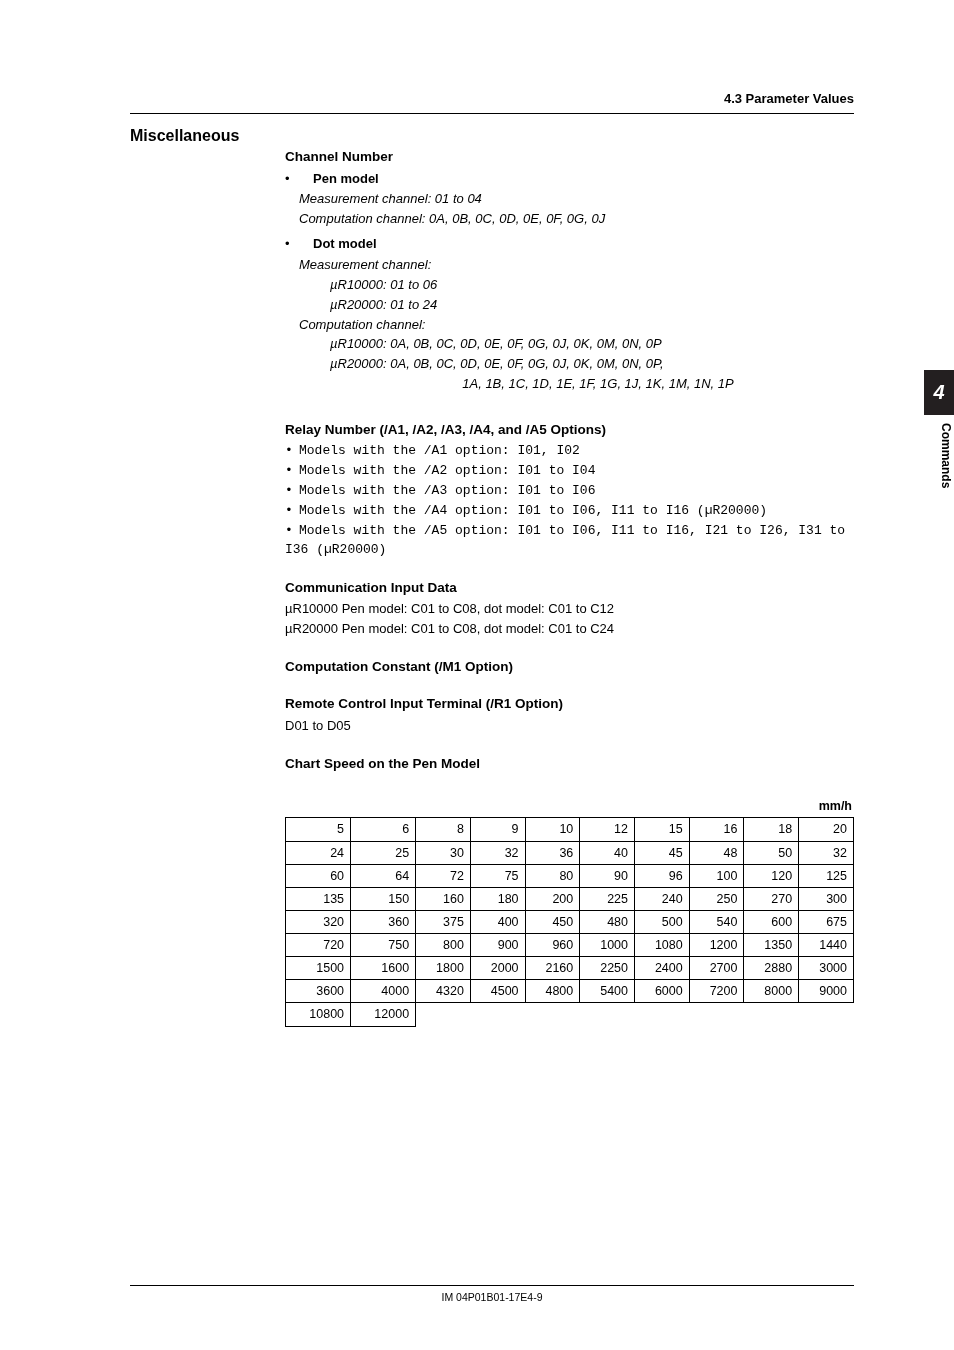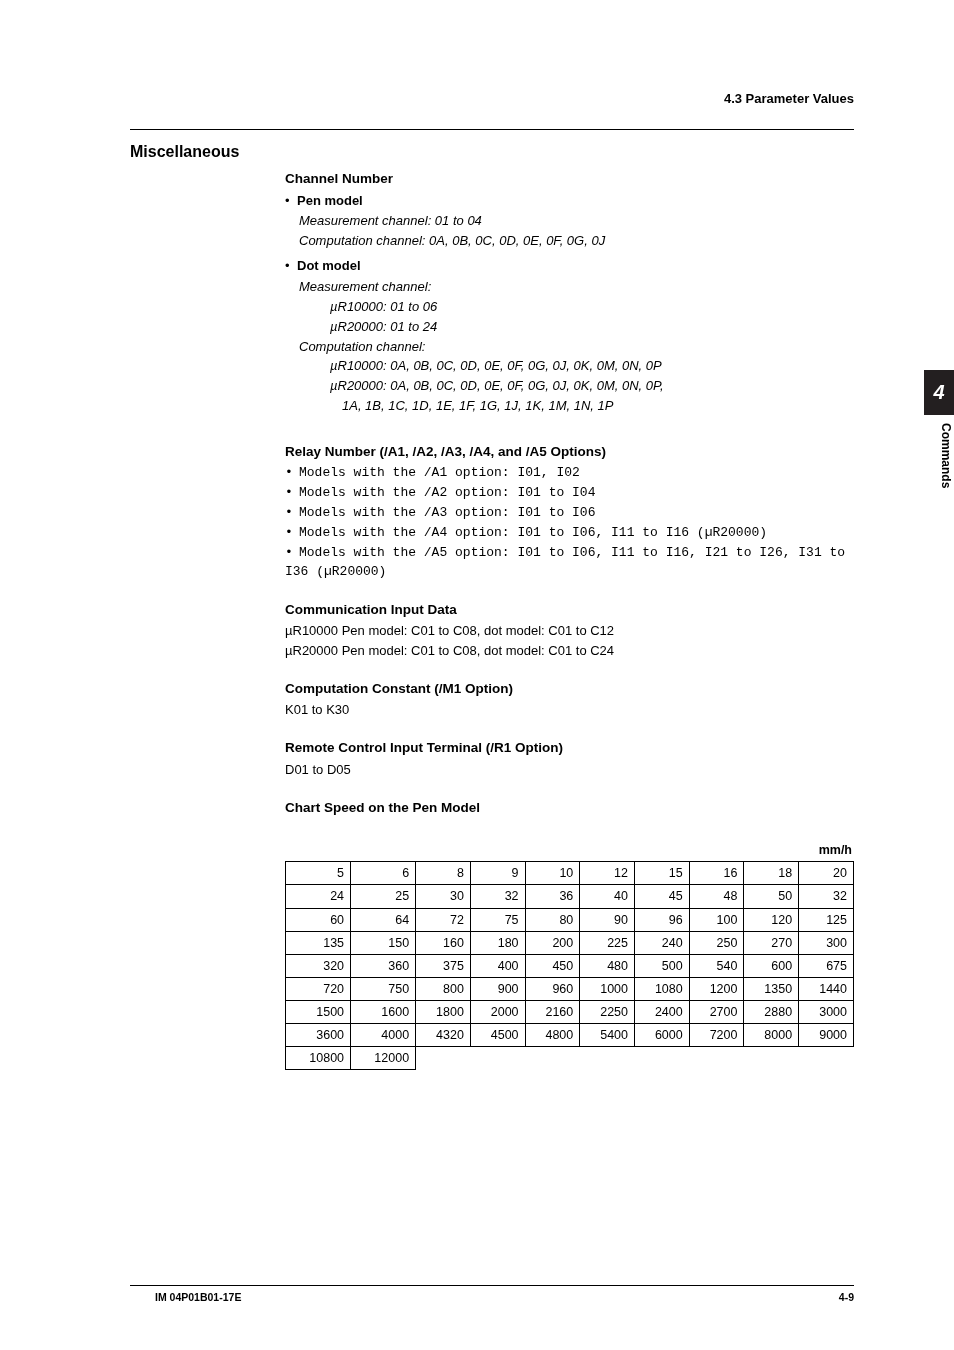--- a/index.html
+++ b/index.html
@@ -18,50 +18,49 @@
   .page {
     padding: 90px 100px 40px 130px;
     box-sizing: border-box;
     position: relative;
     height: 100%;
   }
   .header-right {
     text-align: right;
     font-weight: bold;
     font-size: 13px;
-    margin-bottom: 20px;
+    margin-bottom: 4px;
   }
   .top-rule {
     border-top: 1px solid #000;
     margin-bottom: 10px;
   }
   .section-title {
     font-weight: bold;
     font-size: 16px;
-    margin-bottom: 6px;
   }
   .content {
     margin-left: 155px;
   }
   .subhead {
     font-weight: bold;
     font-size: 13.5px;
     margin-top: 18px;
     margin-bottom: 3px;
   }
   .subhead.first { margin-top: 0; }
   .bulleted {
     margin: 2px 0 2px 0;
   }
   .bulleted .dot { display:inline-block; width:12px; }
-  .bulleted .label { font-weight: bold; }
+  .bulleted .label { font-weight: bold; margin-left: 16px; }
   .para { margin: 1px 0 1px 14px; font-style: italic; }
   .para-noindent { margin: 1px 0; }
   .indent1 { margin-left: 45px; }
-  .indent2 { margin-left: 57px; }
+  .indent2 { margin-left: 57px; text-align: center; }
   ul.relay {
     list-style: none;
     padding: 0;
     margin: 2px 0;
     font-family: Liberation Mono, monospace;
   }
   ul.relay li { margin: 1px 0; }
   ul.relay li::before { content: ""; }
   .relay-row .dot { display:inline-block; width:14px; text-align:left;}
   .chart-unit {
@@ -118,24 +117,23 @@
     bottom: 45px;
     left: 130px;
     right: 100px;
   }
   .footer-rule {
     border-top: 1px solid #000;
     margin-bottom: 4px;
   }
   .footer-row {
     display: flex;
-    justify-content: space-between;
+    justify-content: center;
     font-size: 10.5px;
-    font-weight: bold;
-    margin-left: 25px;
+    font-weight: normal;
   }
 </style>
 </head>
 <body>
 
 <div class="page">
 
   <div class="header-right">4.3  Parameter Values</div>
   <div class="top-rule"></div>
 
@@ -169,21 +167,20 @@
       <li class="relay-row"><span class="dot">•</span><span>Models with the /A3 option: I01 to I06</span></li>
       <li class="relay-row"><span class="dot">•</span><span>Models with the /A4 option: I01 to I06, I11 to I16 (µR20000)</span></li>
       <li class="relay-row"><span class="dot">•</span><span>Models with the /A5 option: I01 to I06, I11 to I16, I21 to I26, I31 to I36 (µR20000)</span></li>
     </ul>
 
     <div class="subhead">Communication Input Data</div>
     <div class="para-noindent">µR10000   Pen model: C01 to C08, dot model: C01 to C12</div>
     <div class="para-noindent">µR20000   Pen model: C01 to C08, dot model: C01 to C24</div>
 
     <div class="subhead">Computation Constant (/M1 Option)</div>
-    <div class="para-noindent">K01 to K30</div>
 
     <div class="subhead">Remote Control Input Terminal (/R1 Option)</div>
     <div class="para-noindent">D01 to D05</div>
 
     <div class="subhead">Chart Speed on the Pen Model</div>
     <div class="chart-unit">mm/h</div>
     <table class="speed">
       <tbody id="speed-body">
           <tr>
             <td>5</td>

